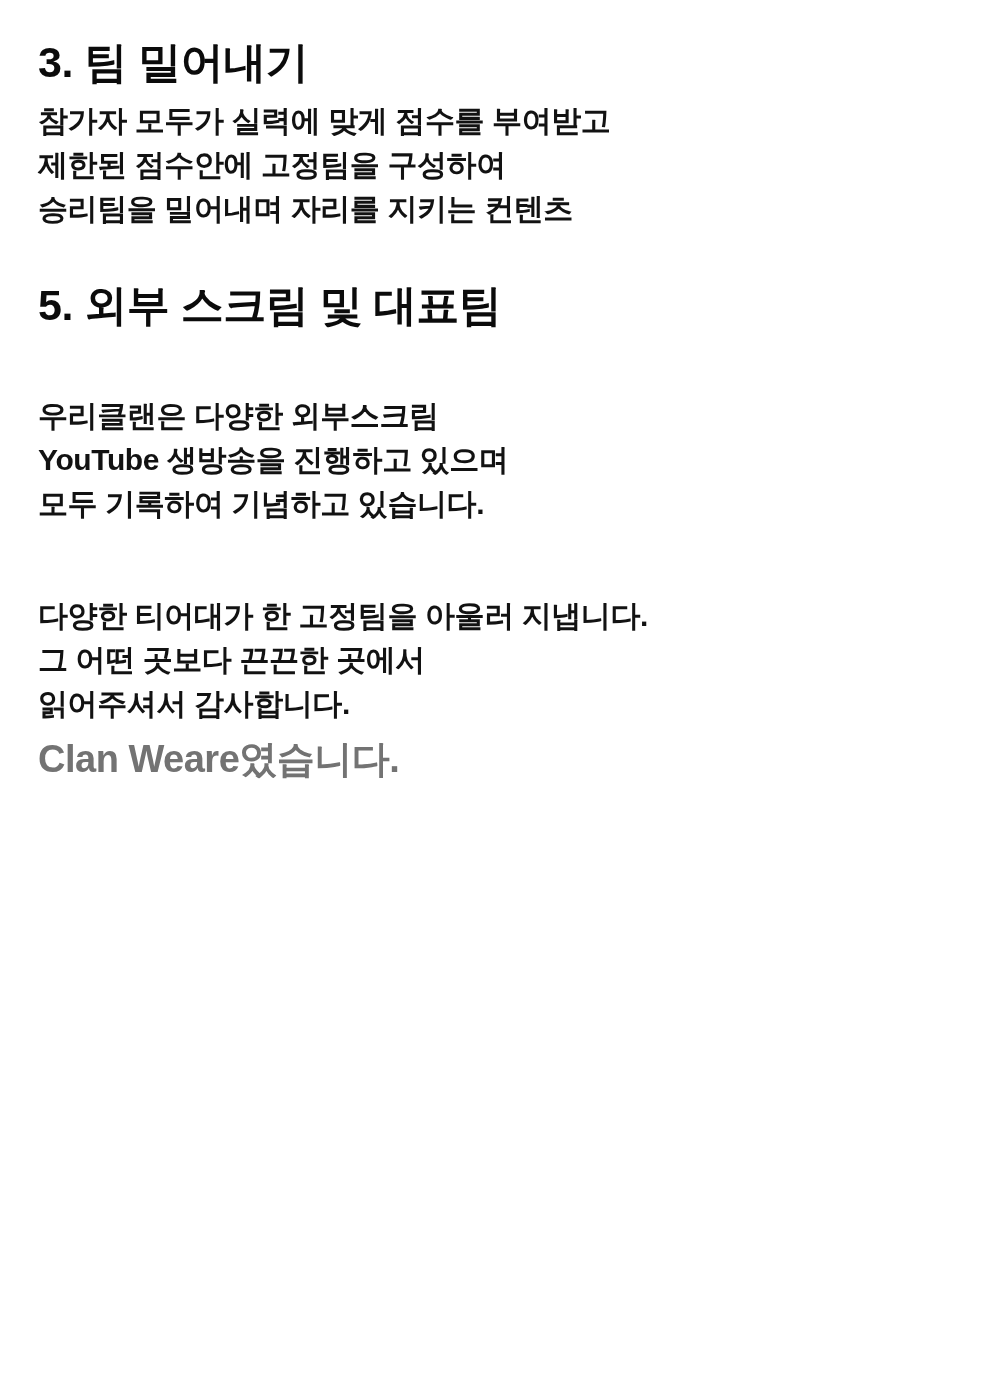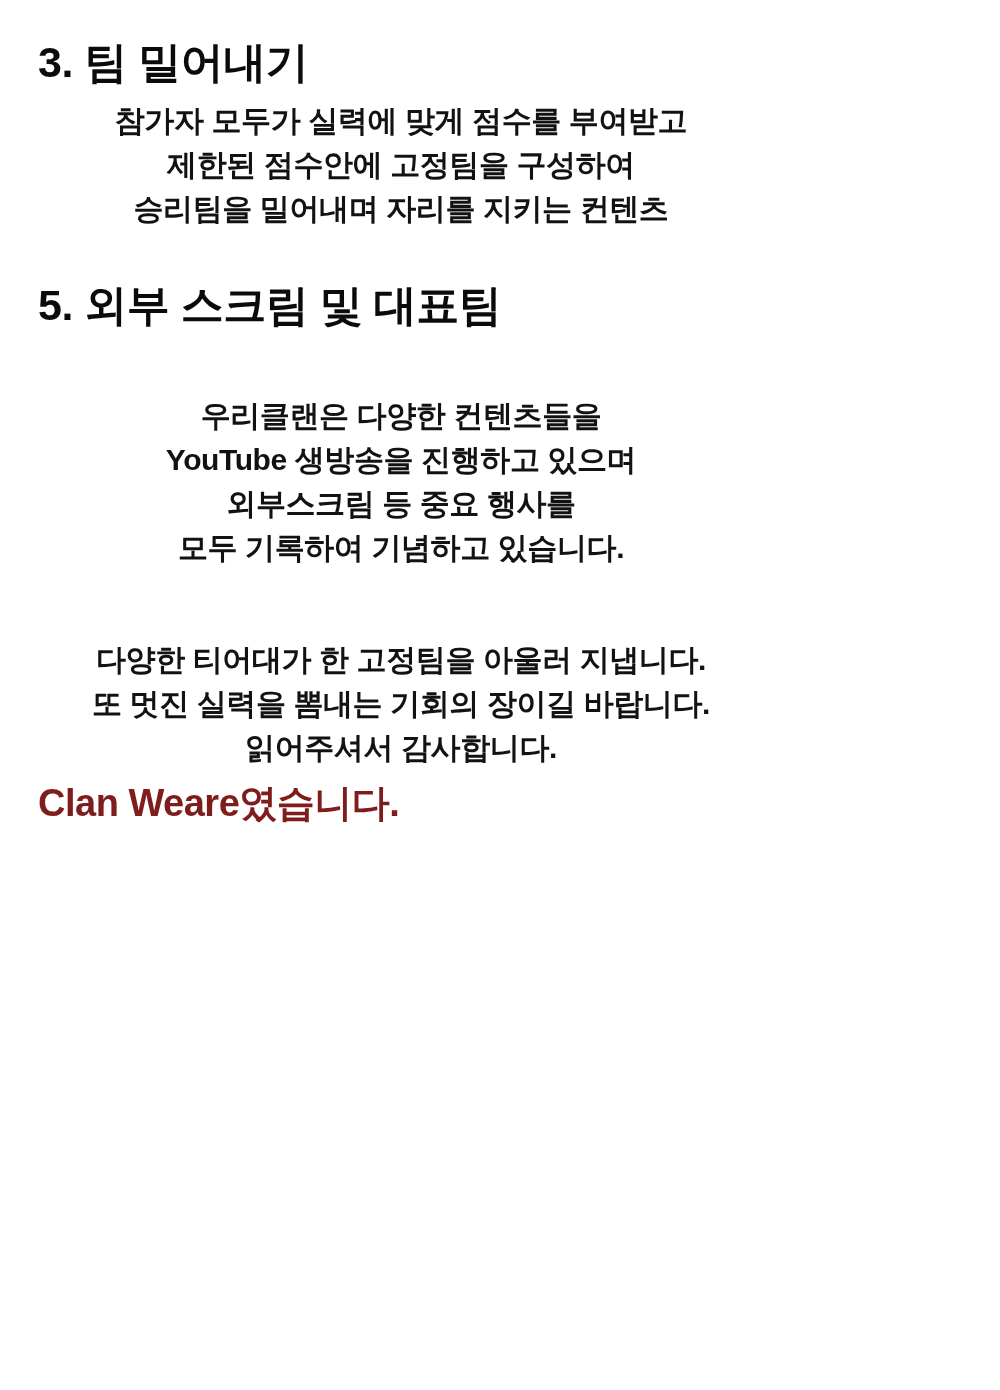--- a/index.html
+++ b/index.html
@@ -31,28 +31,27 @@
     white-space: nowrap;
   }
   .body-line {
     font-size: 30px;
     font-weight: 700;
     line-height: 1.47;
     letter-spacing: -0.4px;
     color: #121212;
     margin: 0;
     white-space: nowrap;
-    text-align: center;
   }
   .closing-line {
     font-size: 38px;
     font-weight: 700;
     line-height: 1.35;
     letter-spacing: -0.5px;
-    color: #7f1d1d;
+    color: #737373;
     margin: 0;
     white-space: nowrap;
   }
   .block {
     margin: 0;
     padding: 0;
   }
   .gap-sm { height: 8px; }
   .gap-md { height: 46px; }
   .gap-lg { height: 60px; }
@@ -74,31 +73,30 @@
 
   <div class="gap-md"></div>
 
   <div class="block heading-stack">
     <p class="heading">5. 외부 스크림 및 대표팀</p>
   </div>
 
   <div class="gap-lg"></div>
 
   <div class="block">
-    <p class="body-line">우리클랜은 다양한 컨텐츠들을</p>
+    <p class="body-line">우리클랜은 다양한 외부스크림</p>
     <p class="body-line">YouTube 생방송을 진행하고 있으며</p>
-    <p class="body-line">외부스크림 등 중요 행사를</p>
     <p class="body-line">모두 기록하여 기념하고 있습니다.</p>
   </div>
 
   <div class="gap-xl"></div>
 
   <div class="block">
     <p class="body-line">다양한 티어대가 한 고정팀을 아울러 지냅니다.</p>
-    <p class="body-line">또 멋진 실력을 뽐내는 기회의 장이길 바랍니다.</p>
+    <p class="body-line">그 어떤 곳보다 끈끈한 곳에서</p>
     <p class="body-line">읽어주셔서 감사합니다.</p>
   </div>
 
   <div class="gap-sm"></div>
 
   <p class="closing-line">Clan Weare였습니다.</p>
 
 </div>
 
 </body></html>

